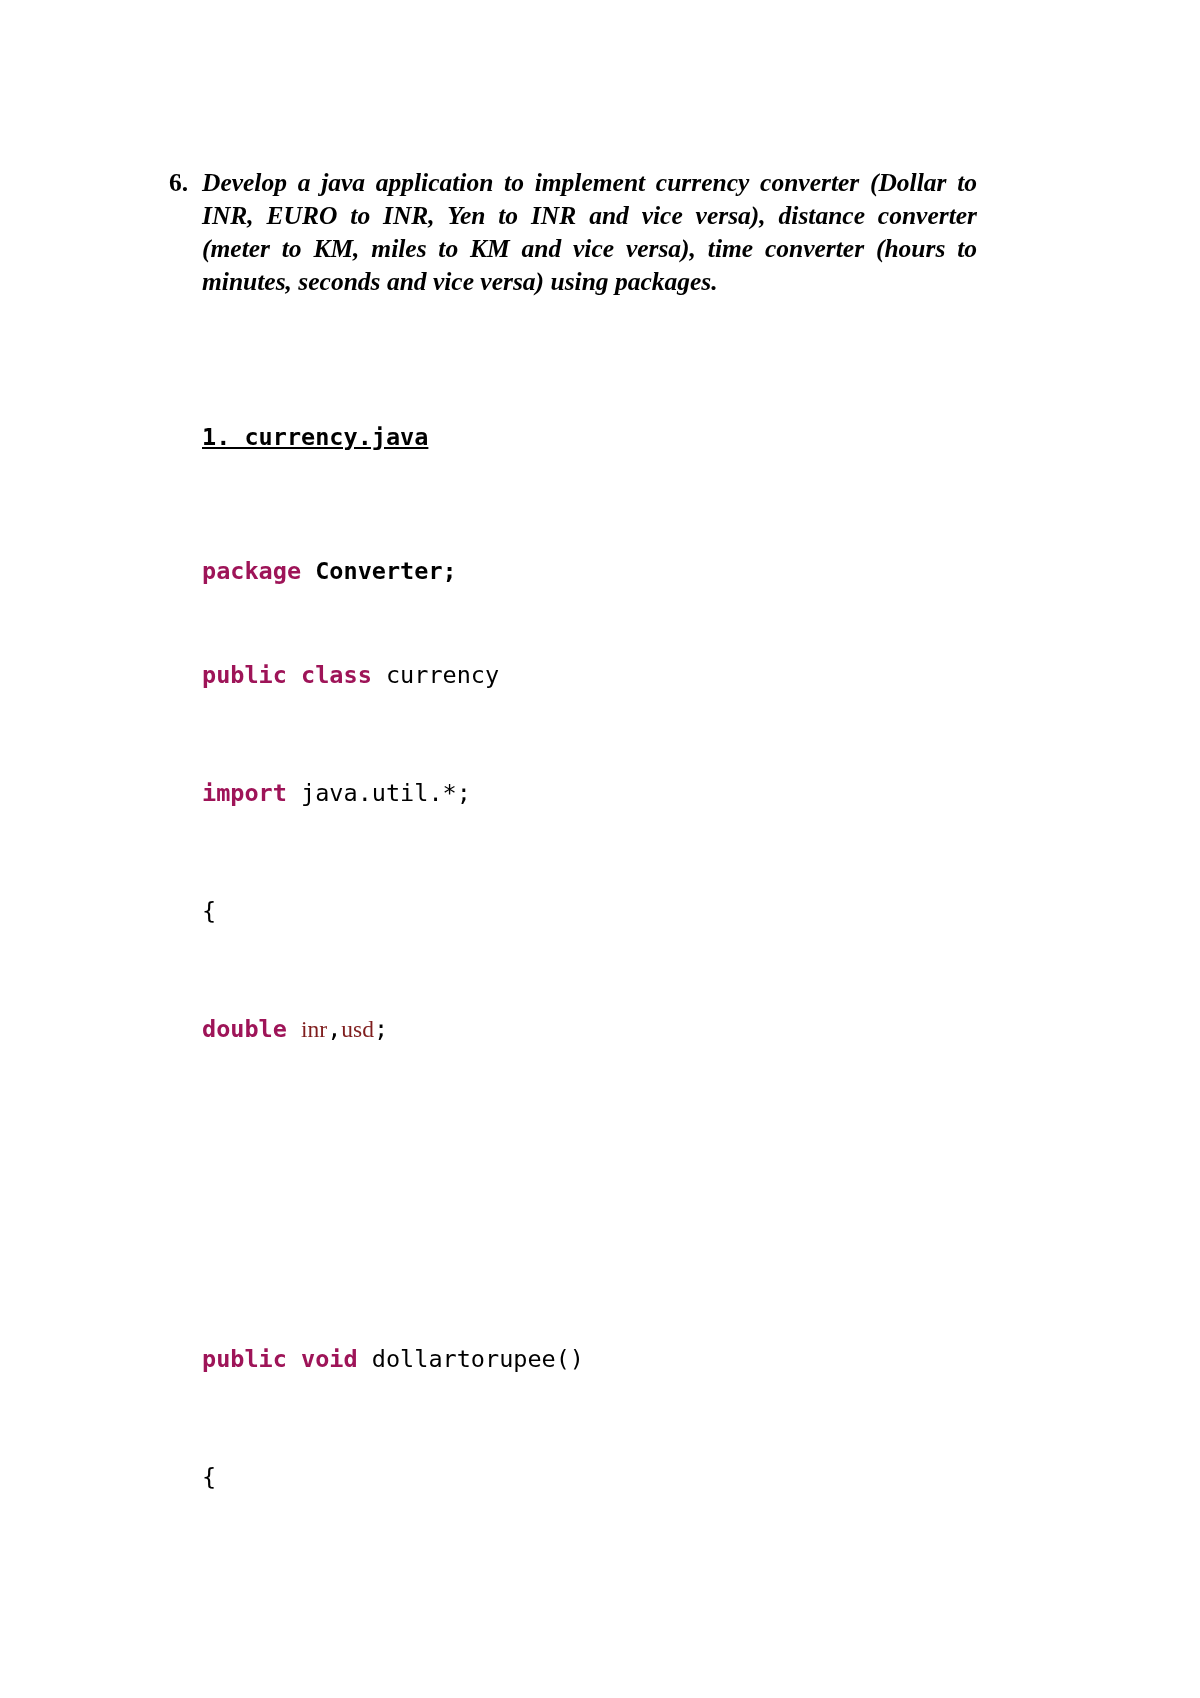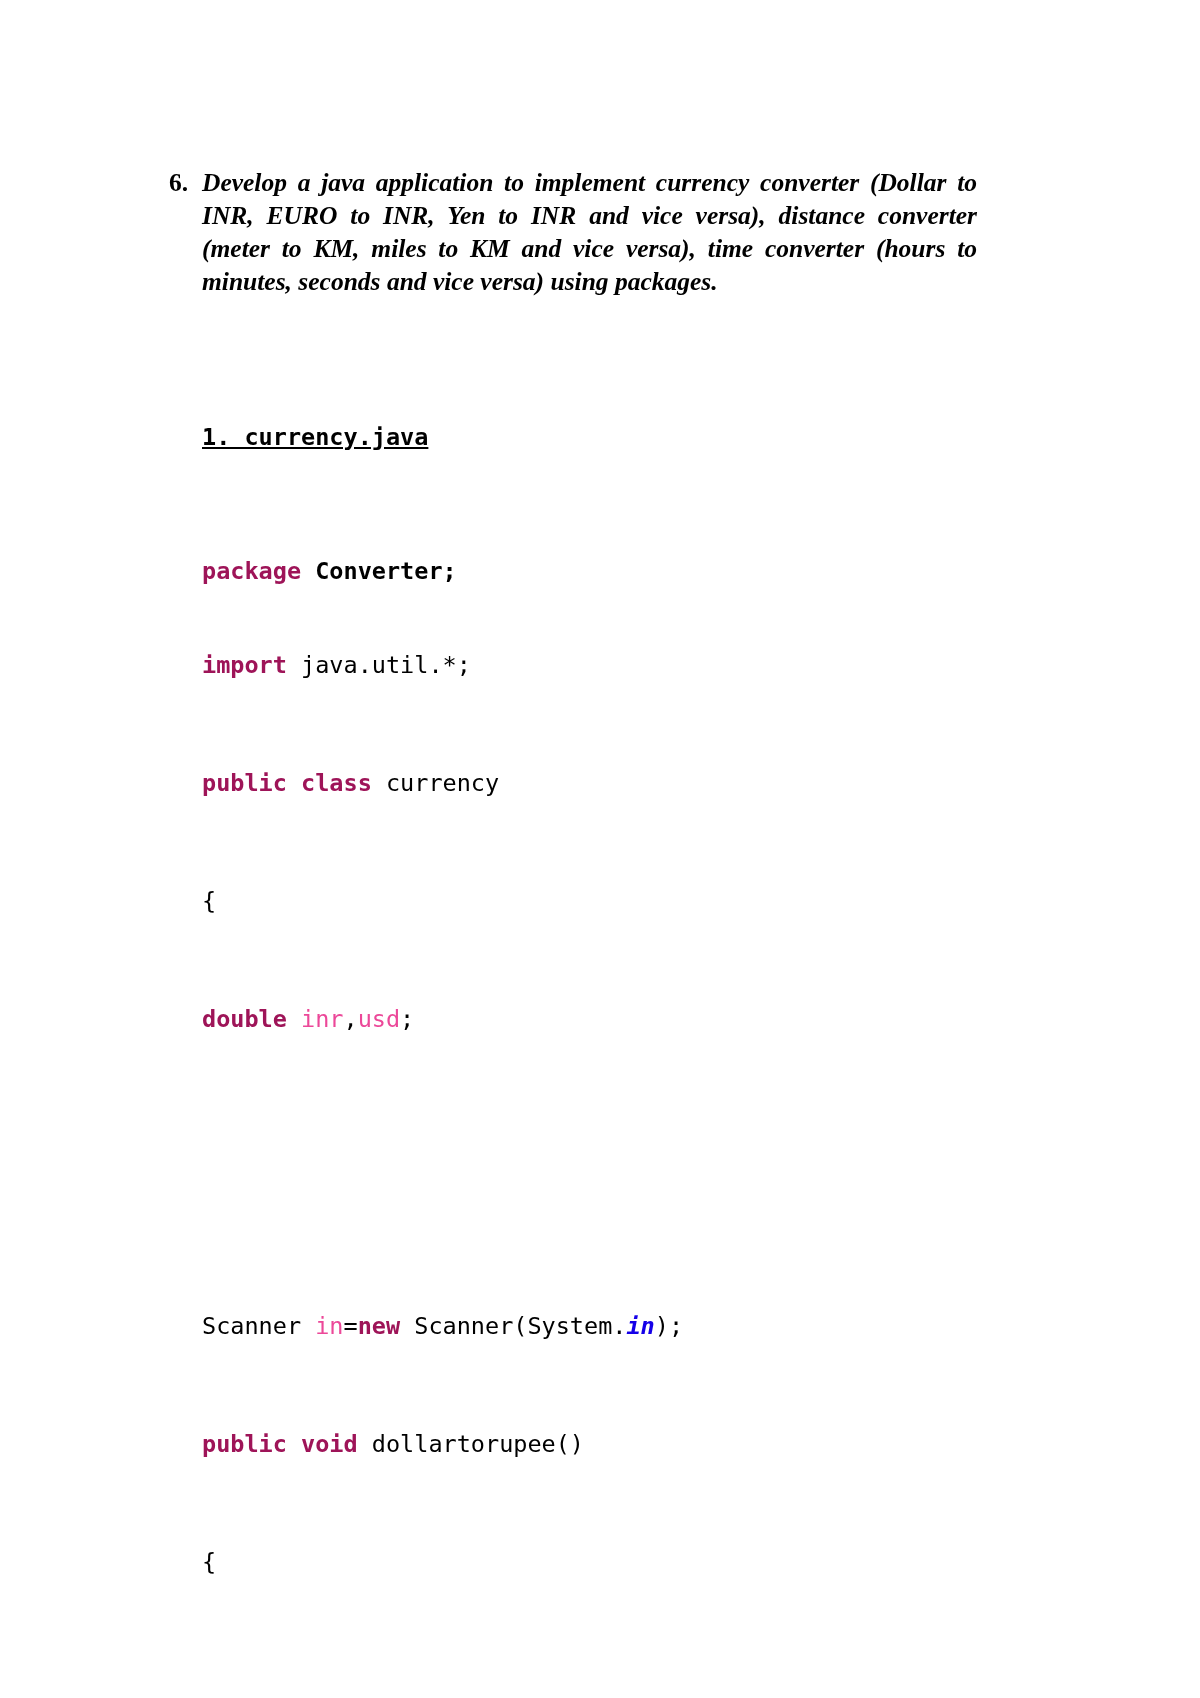--- a/index.html
+++ b/index.html
@@ -66,67 +66,66 @@
     white-space: pre-wrap;
   }
   .line {
     display: block;
     padding-left: 69px;   
     margin-bottom: 24px;
     white-space: pre-wrap;
     word-break: normal;
   }
   .line.tight {
-    margin-bottom: 0px;
+    margin-bottom: 10px;
   }
   .filehead {
     display: block;
     padding-left: 69px;
     margin-bottom: 40px;
     font-weight: bold;
     letter-spacing: 0px;
     text-decoration: underline;
   }
   .gap { display:block; height: 24px; }
 
   .kw   { color: #9E1458; font-weight: bold; }   
   .idb  { color: #000000; font-weight: bold; }   
-  .var  { color: #ec4899; }                      
+  .var  { color: #7f1d1d; font-family: Liberation Serif, serif; }                      
   .varb { color: #1500E8; font-weight: bold; font-style: italic; }  
   .pln  { color: #000000; }                      
 </style>
 </head>
 <body>
 
 <div class="page">
 
   <div class="question">
     <span class="qnum">6.</span>
     <span class="qbody">Develop a java application to implement currency converter (Dollar to INR, EURO to INR, Yen to INR and vice versa), distance converter (meter to KM, miles to KM and vice versa), time converter (hours to minutes, seconds and vice versa) using packages.</span>
   </div>
 
   <div class="code">
 
     <span class="filehead">1. currency.java</span>
 
     <span class="line tight"><span class="kw">package</span><span class="pln"> </span><span class="idb">Converter;</span></span>
 
+    <span class="line"><span class="kw">public</span><span class="pln"> </span><span class="kw">class</span><span class="pln"> </span><span class="pln">currency</span></span>
+
     <span class="line"><span class="kw">import</span><span class="pln"> </span><span class="pln">java.util.*;</span></span>
-
-    <span class="line"><span class="kw">public</span><span class="pln"> </span><span class="kw">class</span><span class="pln"> </span><span class="pln">currency</span></span>
 
     <span class="line"><span class="pln">{</span></span>
 
     <span class="line"><span class="kw">double</span><span class="pln"> </span><span class="var">inr</span><span class="pln">,</span><span class="var">usd</span><span class="pln">;</span></span>
 
 
     <span class="gap"></span>
     <span class="gap"></span>
 
-    <span class="line"><span class="pln">Scanner </span><span class="var">in</span><span class="pln">=</span><span class="kw">new</span><span class="pln"> Scanner(System.</span><span class="varb">in</span><span class="pln">);</span></span>
 
     <span class="line"><span class="kw">public</span><span class="pln"> </span><span class="kw">void</span><span class="pln"> </span><span class="pln">dollartorupee()</span></span>
 
     <span class="line"><span class="pln">{</span></span>
 
     
 
     
 
     

